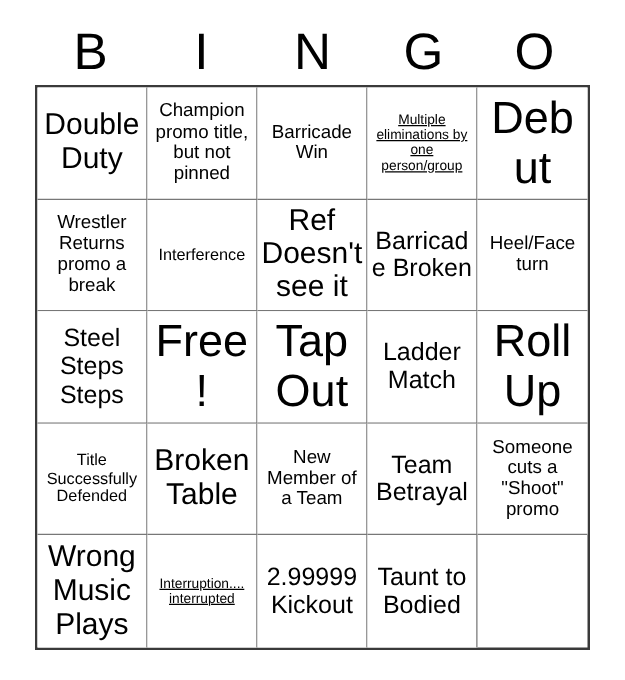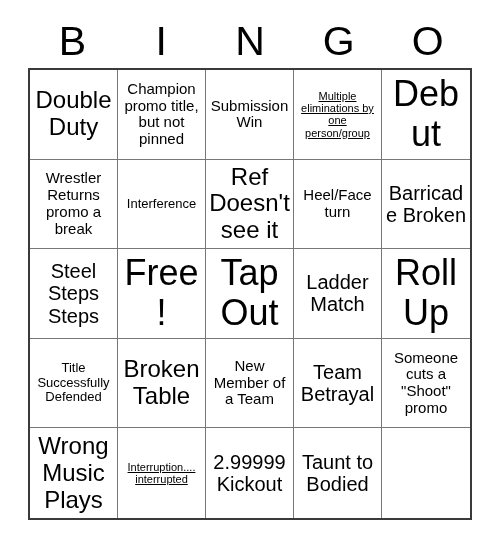--- a/index.html
+++ b/index.html
@@ -104,44 +104,44 @@
 
   <div class="grid">
 
     <div class="cell">
         <span class="cell-text fs-lg">Double Duty</span>
       </div>
     <div class="cell">
         <span class="cell-text fs-sm">Champion promo title, but not pinned</span>
       </div>
     <div class="cell">
-        <span class="cell-text fs-sm">Submission Win</span>
+        <span class="cell-text fs-sm">Barricade Win</span>
       </div>
     <div class="cell">
         <span class="cell-text fs-xxs">Multiple eliminations by one person/group</span>
       </div>
 
     <div class="cell">
         <span class="cell-text fs-xl">Debut</span>
       </div>
     <div class="cell">
         <span class="cell-text fs-sm">Wrestler Returns promo a break</span>
       </div>
     <div class="cell">
         <span class="cell-text fs-xs">Interference</span>
       </div>
     <div class="cell">
         <span class="cell-text fs-lg">Ref Doesn't see it</span>
       </div>
     <div class="cell">
-        <span class="cell-text fs-sm">Heel/Face turn</span>
+        <span class="cell-text fs-md">Barricade Broken</span>
       </div>
 
     <div class="cell">
-        <span class="cell-text fs-md">Barricade Broken</span>
+        <span class="cell-text fs-sm">Heel/Face turn</span>
       </div>
     <div class="cell">
         <span class="cell-text fs-md">Steel Steps Steps</span>
       </div>
     <div class="cell">
         <span class="cell-text fs-xl">Free!</span>
       </div>
     <div class="cell">
         <span class="cell-text fs-xl">Tap Out</span>
       </div>

